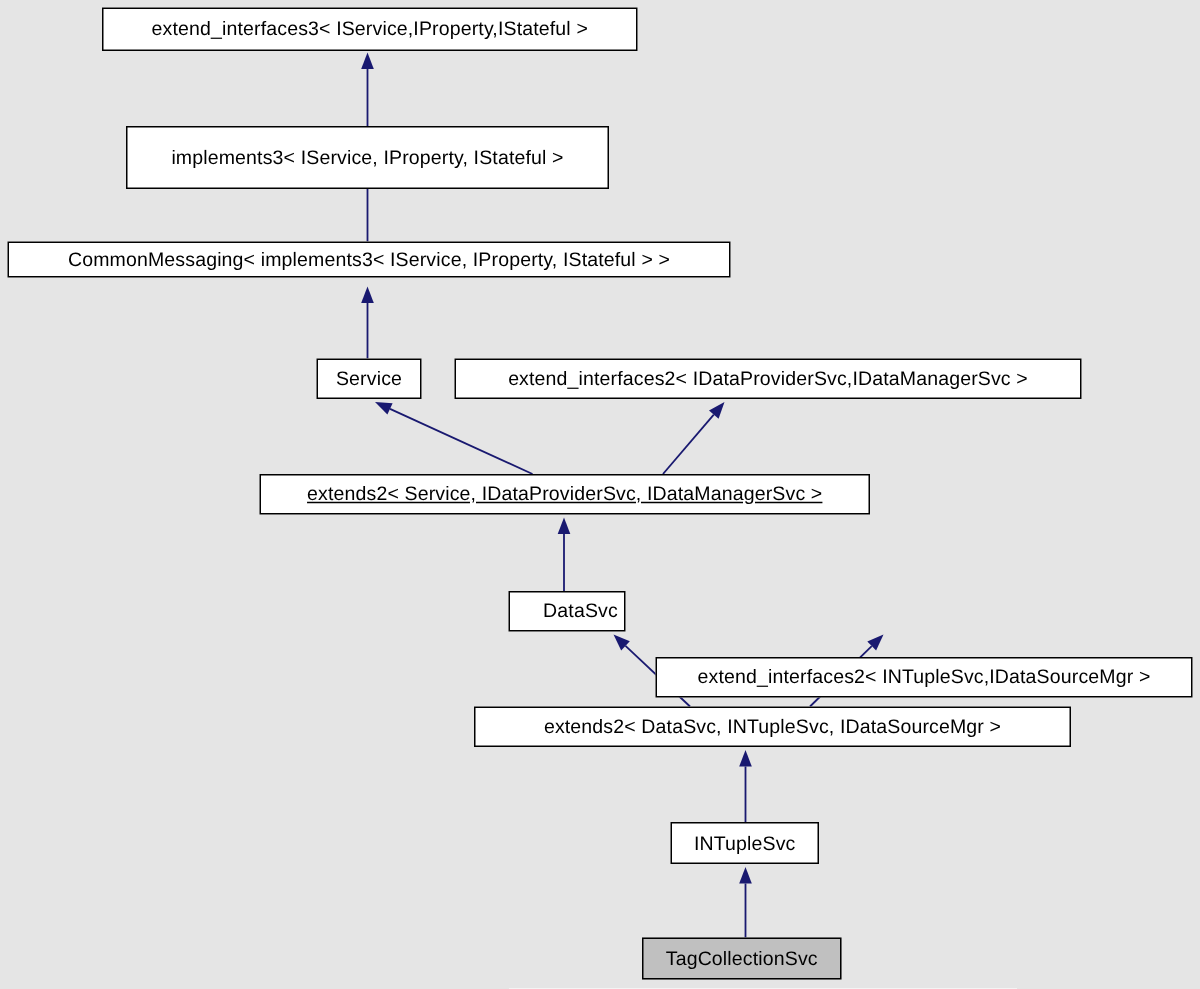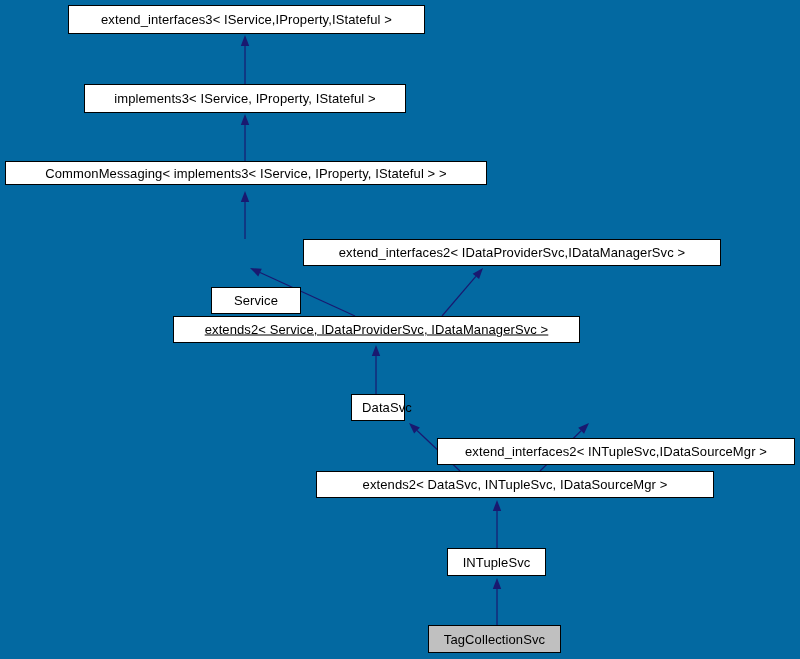--- a/index.html
+++ b/index.html
@@ -7,21 +7,21 @@
     padding: 0;
     background: #ffffff;
   }
   body {
     font-family: "Liberation Sans", sans-serif;
   }
   #diagram-canvas {
     position: relative;
     width: 800px;
     height: 659px;
-    background: #0369a1;
+    background: #e5e5e5;
     overflow: hidden;
   }
   #edge-layer {
     position: absolute;
     left: 0;
     top: 0;
     width: 800px;
     height: 659px;
     pointer-events: none;
   }
@@ -94,36 +94,36 @@
       <g>
         <line x1="497" y1="625" x2="497" y2="589" stroke="#191970" stroke-width="1.2"></line>
         <polygon points="497,578 501.2,589 492.8,589" fill="#191970"></polygon>
       </g>
     </svg>
 
   <div id="node-layer">
       <div class="node" style="left: 68px; top: 5px; width: 357px; height: 29px;">
         <span class="node-label">extend_interfaces3&lt; IService,IProperty,IStateful &gt;</span>
       </div>
-      <div class="node" style="left: 84px; top: 84px; width: 322px; height: 29px;">
+      <div class="node" style="left: 84px; top: 84px; width: 322px; height: 42px;">
         <span class="node-label">implements3&lt; IService, IProperty, IStateful &gt;</span>
       </div>
       <div class="node" style="left: 5px; top: 161px; width: 482px; height: 24px;">
         <span class="node-label">CommonMessaging&lt; implements3&lt; IService, IProperty, IStateful &gt; &gt;</span>
       </div>
-      <div class="node" style="left: 211px; top: 239px; width: 90px; height: 27px; margin-top: 48px;">
+      <div class="node" style="left: 211px; top: 239px; width: 70px; height: 27px;">
         <span class="node-label">Service</span>
       </div>
       <div class="node" style="left: 303px; top: 239px; width: 418px; height: 27px;">
         <span class="node-label">extend_interfaces2&lt; IDataProviderSvc,IDataManagerSvc &gt;</span>
       </div>
       <div class="node" style="left: 173px; top: 316px; width: 407px; height: 27px; text-decoration: underline;">
         <span class="node-label">extends2&lt; Service, IDataProviderSvc, IDataManagerSvc &gt;</span>
       </div>
-      <div class="node" style="left: 351px; top: 394px; width: 54px; height: 27px; padding-left: 18px;">
+      <div class="node" style="left: 339px; top: 394px; width: 78px; height: 27px; padding-left: 18px;">
         <span class="node-label">DataSvc</span>
       </div>
       <div class="node" style="left: 437px; top: 394px; width: 358px; height: 27px; margin-top: 44px;">
         <span class="node-label">extend_interfaces2&lt; INTupleSvc,IDataSourceMgr &gt;</span>
       </div>
       <div class="node" style="left: 316px; top: 471px; width: 398px; height: 27px;">
         <span class="node-label">extends2&lt; DataSvc, INTupleSvc, IDataSourceMgr &gt;</span>
       </div>
       <div class="node" style="left: 447px; top: 548px; width: 99px; height: 28px;">
         <span class="node-label">INTupleSvc</span>

